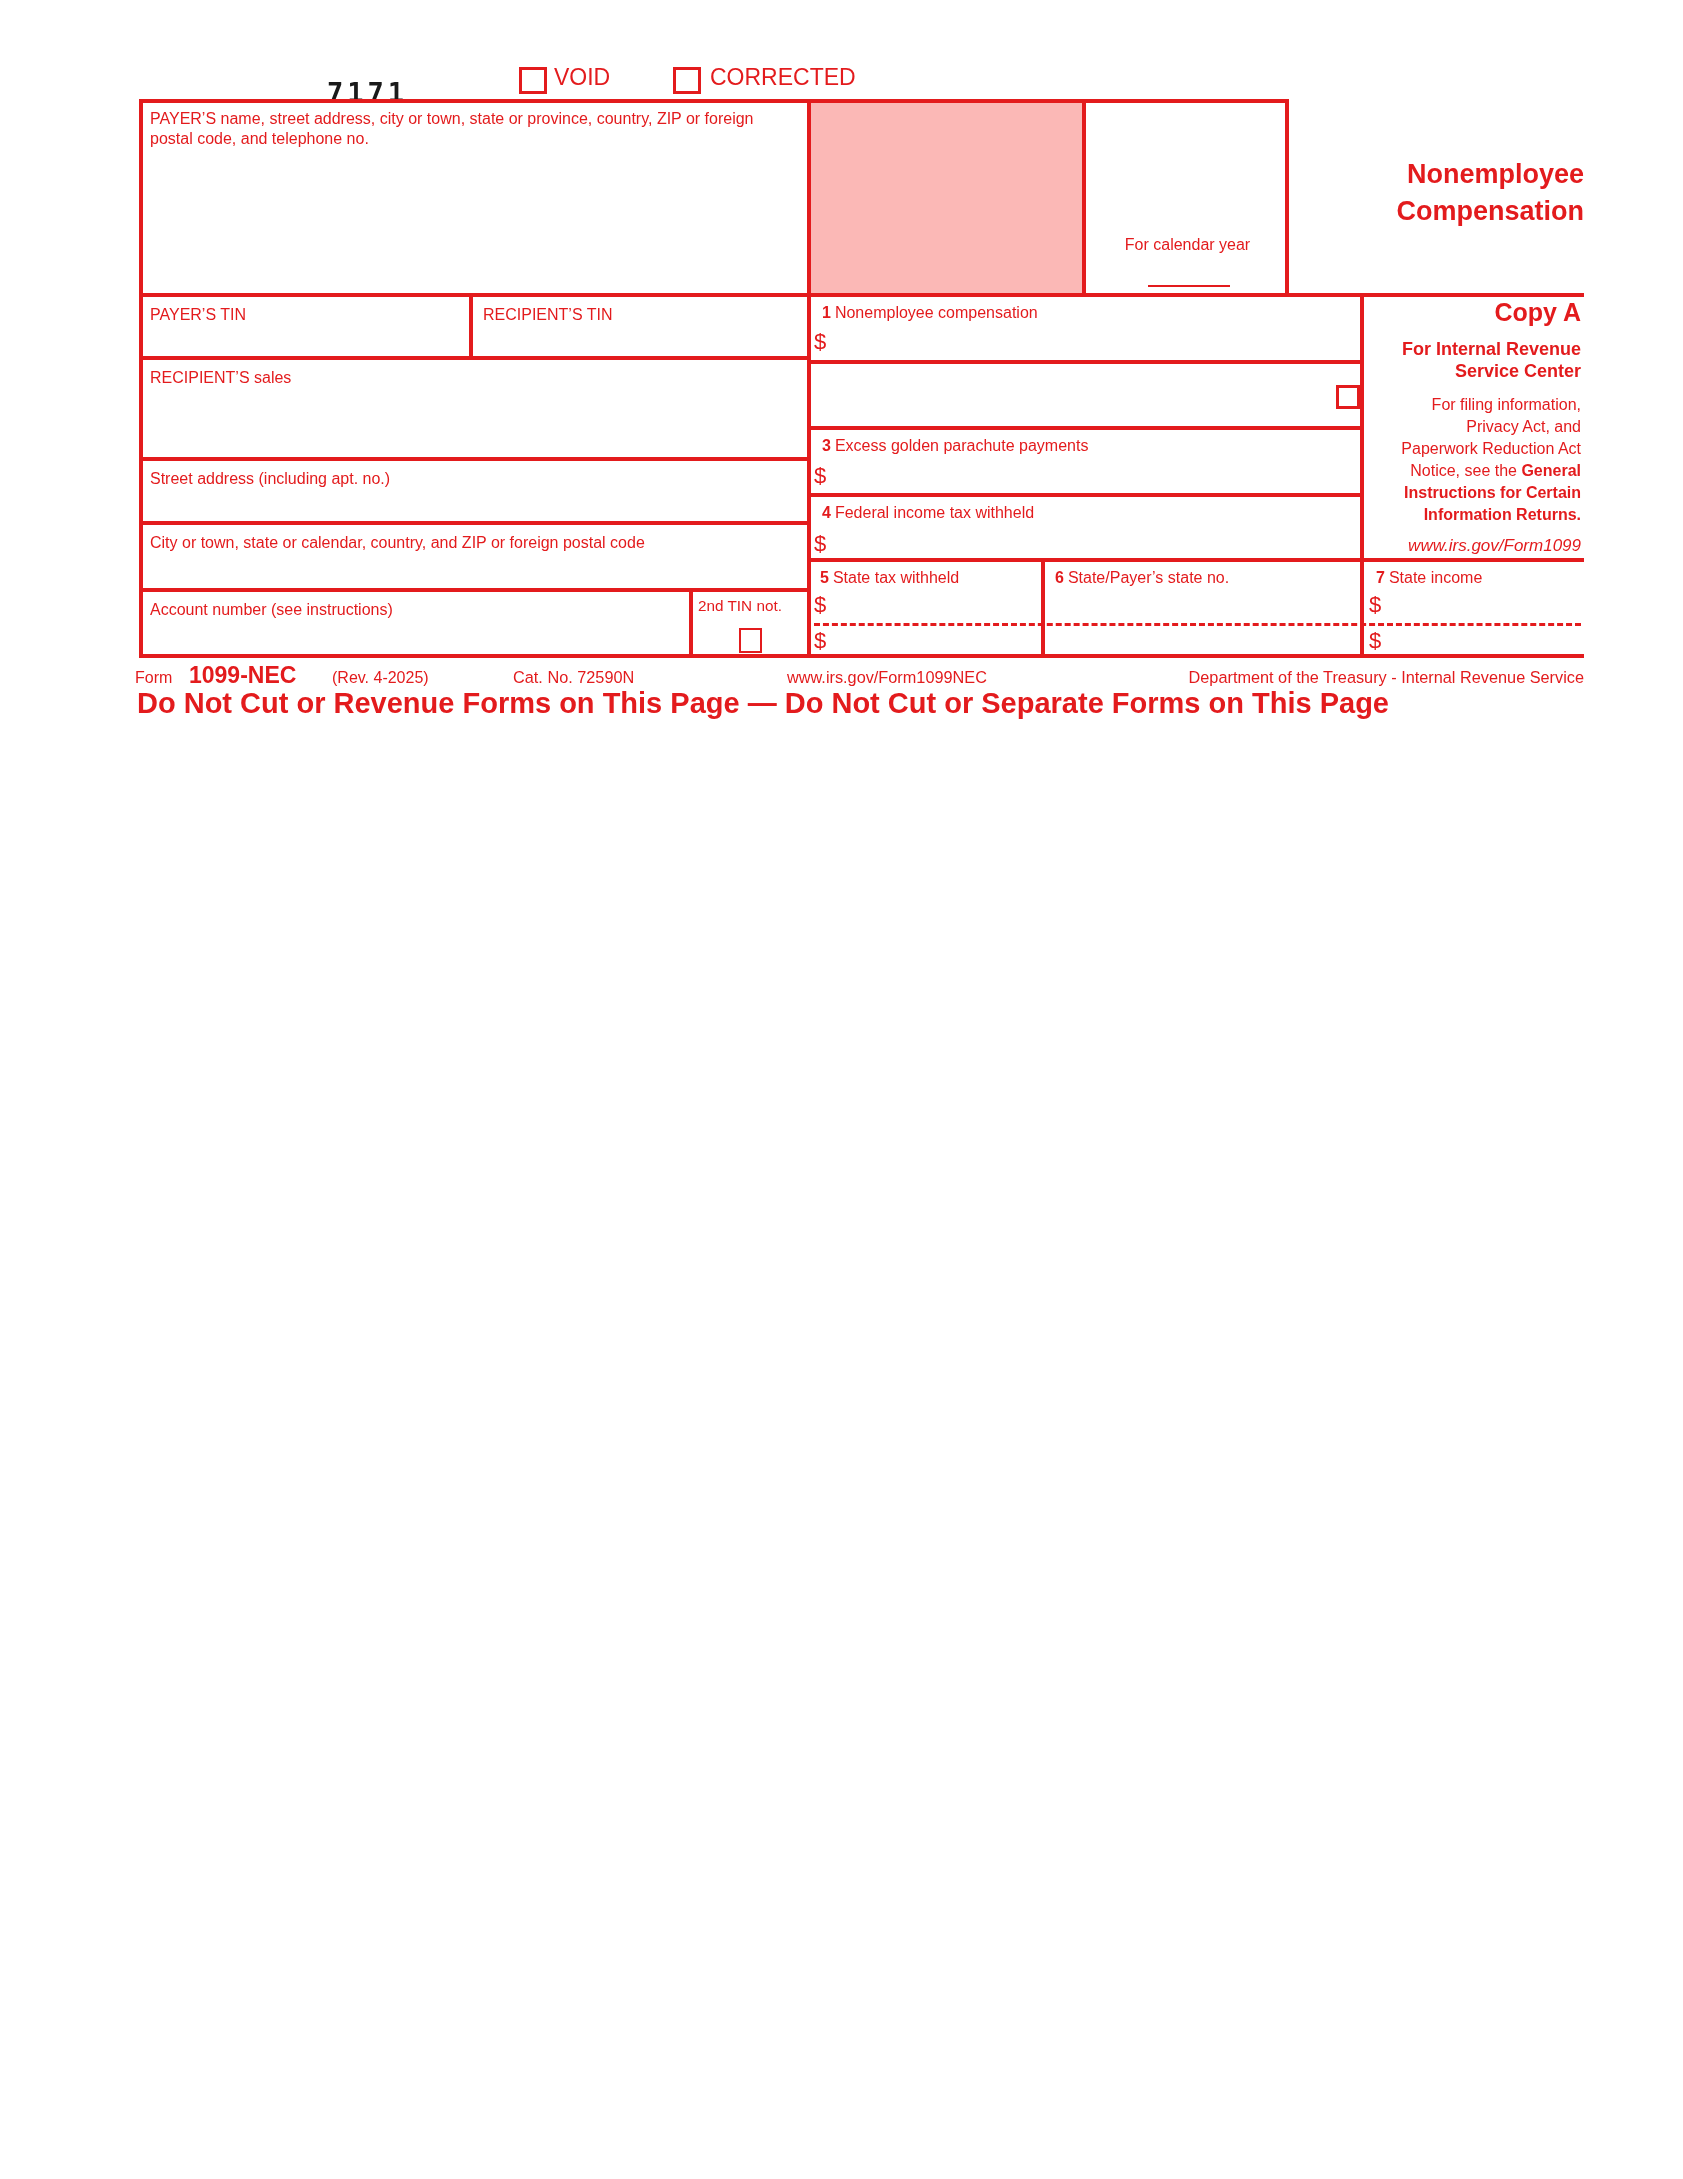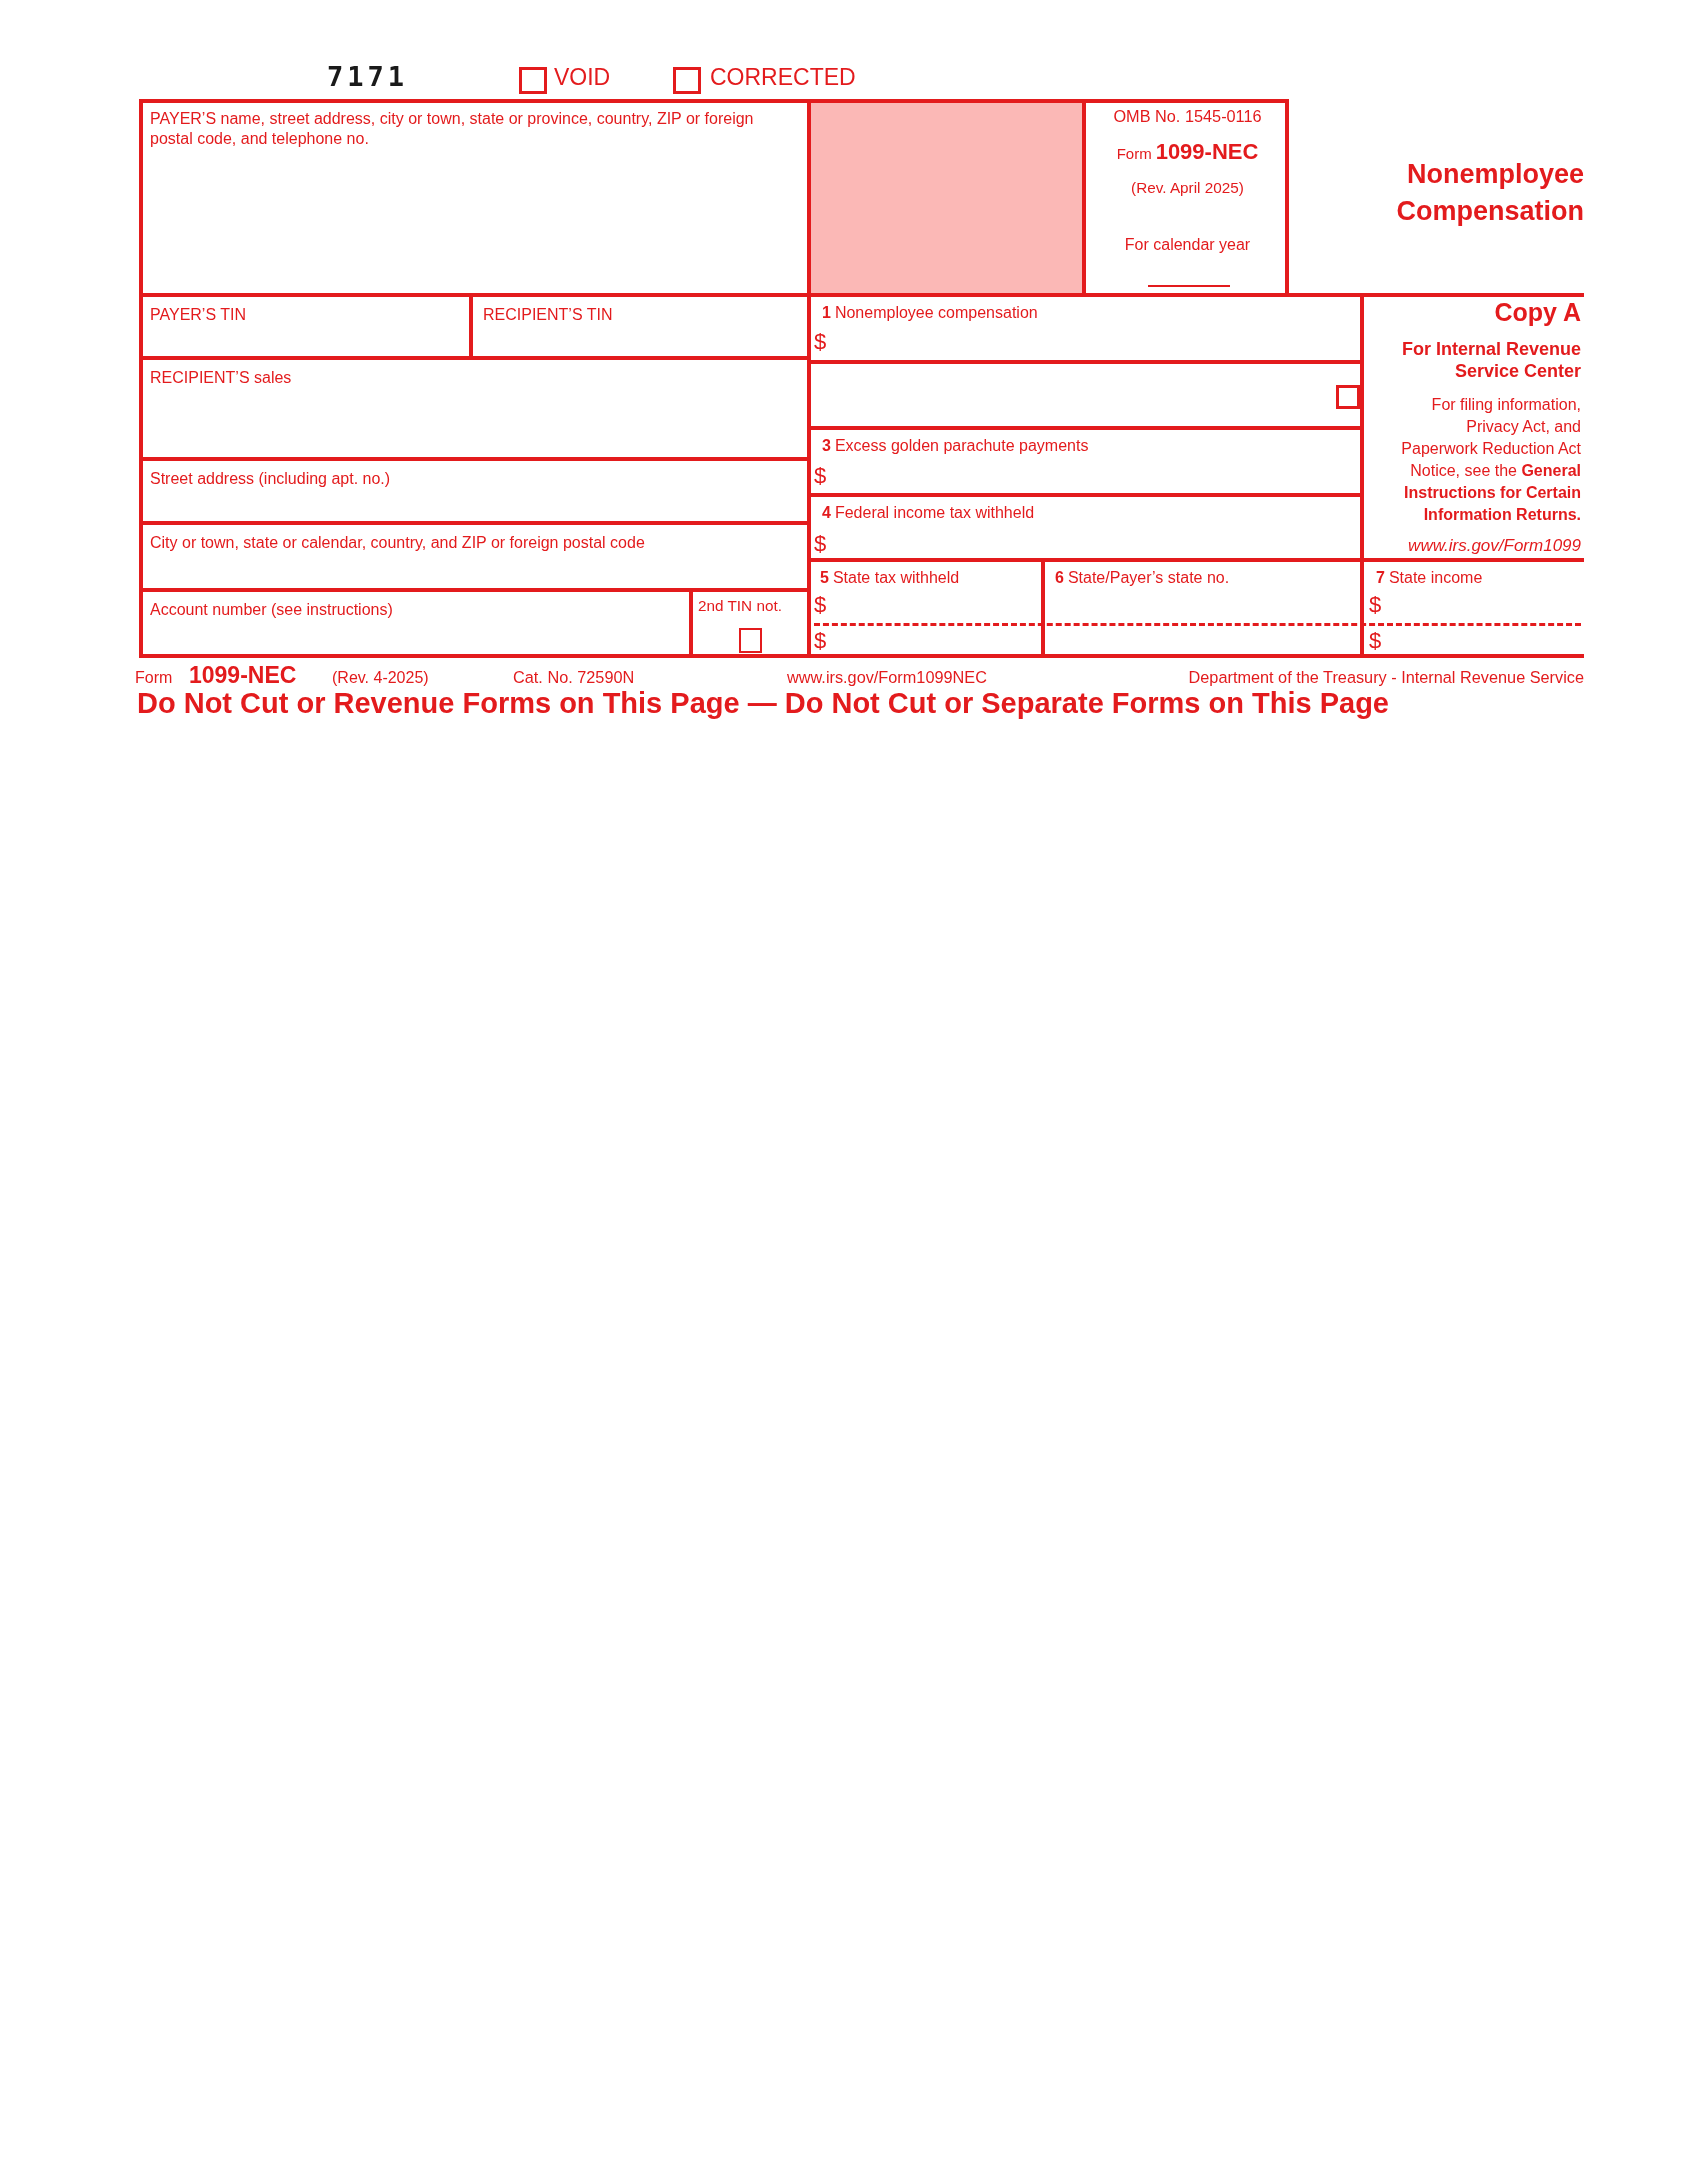--- a/index.html
+++ b/index.html
@@ -9,21 +9,21 @@
   }
   html,body{margin:0;padding:0;background:#ffffff;}
   .sheet{
     position:relative;
     width:1683px;height:2179px;
     background:#ffffff;
     font-family:"Liberation Sans", sans-serif;
     color:var(--red);
     overflow:hidden;
   }
-  .abs{position:absolute;}
+  .abs{position:absolute;margin-top:16px;}
   
   .hl,.vl{position:absolute;background:var(--red);}
   .dash{position:absolute;border-top:3px dashed var(--red);height:0;}
   
   .pink{position:absolute;background:var(--pink);}
   
   .lbl{position:absolute;font-size:16px;line-height:20px;color:var(--red);}
   .lbl b{font-weight:bold;margin-right:4px;}
   .dollar{position:absolute;font-size:22px;color:var(--red);}
   .cb{position:absolute;border:3px solid var(--red);background:#fff;}
@@ -79,25 +79,20 @@
 
   <div class="vl" style="left:139px;top:99px;width:4px;height:559px;"></div>
   <div class="vl" style="left:807px;top:99px;width:4px;height:559px;"></div>
   <div class="vl" style="left:1082px;top:99px;width:4px;height:198px;"></div>
   <div class="vl" style="left:1285px;top:99px;width:4px;height:198px;"></div>
   <div class="vl" style="left:469px;top:297px;width:4px;height:63px;"></div>
   <div class="vl" style="left:689px;top:592px;width:4px;height:66px;"></div>
   <div class="vl" style="left:1360px;top:297px;width:4px;height:361px;"></div>
   <div class="vl" style="left:1041px;top:562px;width:4px;height:96px;"></div>
 
-  <div class="ombbox">
-    <div class="omb">OMB No. 1545-0116</div>
-    <div class="formline"><span>Form</span><span class="big">1099-NEC</span></div>
-    <div class="rev">(Rev. April 2025)</div>
-  </div>
 
   <div class="cal">For calendar year</div>
   <div class="calblank"></div>
 
   <div class="title">
     <div>Nonemployee</div>
     <div>Compensation</div>
   </div>
 
   <div class="lbl" style="left:150px;top:109px;width:639px;">PAYER’S name, street address, city or town, state or province, country, ZIP or foreign postal code, and telephone no.</div>

